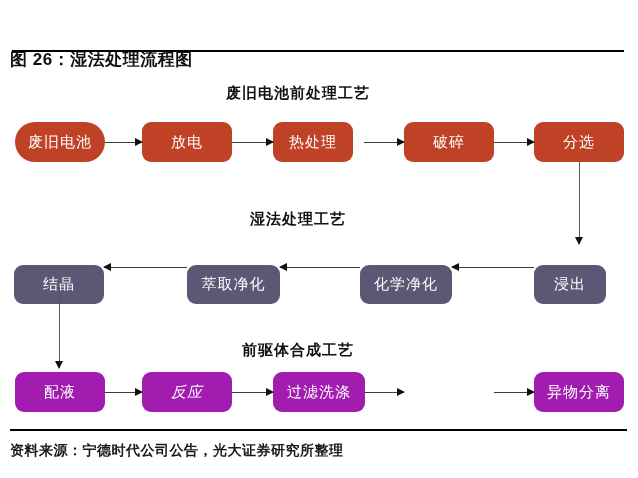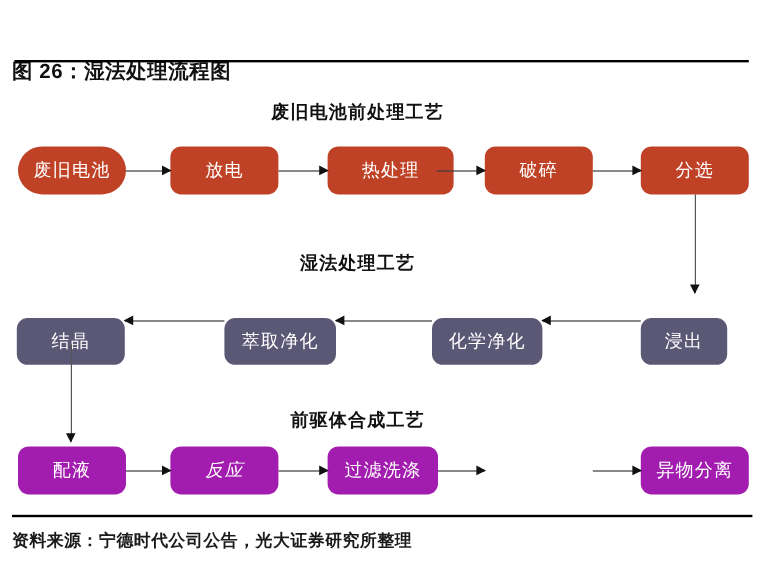--- a/index.html
+++ b/index.html
@@ -17,21 +17,21 @@
   .lbl-2{top:210px;}
   .lbl-3{top:341px;}
 
   .node{position:absolute;border-radius:9px;color:#ffffff;font-size:15px;display:flex;align-items:center;justify-content:center;letter-spacing:1px;box-sizing:border-box;}
   .stage1{background:#bf4226;}
   .stage2{background:#5b5876;margin-top:17px;}
   .stage3{background:#a21caf;}
 
   
   .r1{top:122px;height:40px;width:90px;}
-  .r1.b1{left:15px;border-radius:20px;}.r1.b2{left:142px;}.r1.b3{left:273px;width:105px;}.r1.b4{left:404px;}.r1.b5{left:534px;}
+  .r1.b1{left:15px;border-radius:20px;}.r1.b2{left:142px;}.r1.b3{left:273px;width:80px;}.r1.b4{left:404px;}.r1.b5{left:534px;}
   
   .r2{top:248px;height:39px;}
   .r2.b1{left:14px;width:90px;}.r2.b2{left:187px;width:93px;}.r2.b3{left:360px;width:92px;}.r2.b4{left:534px;width:72px;}
   
   .r3{top:372px;height:40px;width:90px;}
   .r3.b1{left:15px;}.r3.b2{left:142px;font-style:italic;}.r3.b3{left:273px;width:92px;}.r3.b4{left:404px;}.r3.b5{left:534px;}
 
   
   .harrow{position:absolute;height:1px;background:#3c3c3c;}
   .harrow.right::after{content:"";position:absolute;right:-1px;top:-4px;border-top:4px solid transparent;border-bottom:4px solid transparent;border-left:8px solid #111111;}

